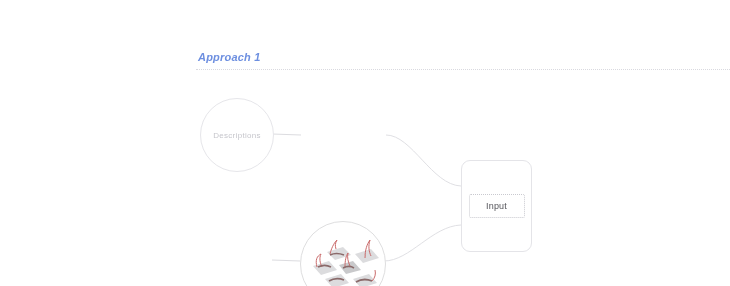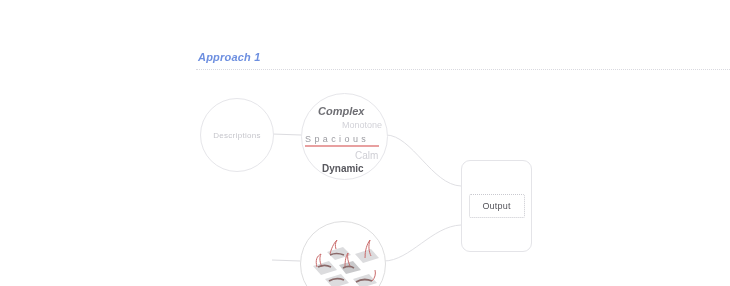--- a/index.html
+++ b/index.html
@@ -197,30 +197,20 @@
     <path d="M272,212 L300,213" fill="none" stroke="#dcdce0" stroke-width="1"></path>
 
     <path d="M384,213 C410,213 432,178 461,177" fill="none" stroke="#e0e0e4" stroke-width="1"></path>
   </svg>
 
   <div class="src-circle" id="circle-descriptions">
     <span class="cap">Descriptions</span>
   </div>
 
 
-  <div id="circle-wordcloud">
-    <span class="wc-word wc-complex">Complex</span>
-    <span class="wc-word wc-monotone">Monotone</span>
-    <span class="wc-word wc-spacious-wrap">
-      <span class="wc-spacious">Spacious</span>
-      <span class="wc-underline"></span>
-    </span>
-    <span class="wc-word wc-calm">Calm</span>
-    <span class="wc-word wc-dynamic">Dynamic</span>
-  </div>
 
   <div id="circle-thumbs">
     <svg width="84" height="84" viewBox="0 0 84 84" xmlns="http://www.w3.org/2000/svg">
       <g>
         <polygon points="26,30 42,25 50,33 34,38" fill="#dcdcde"></polygon>
         <path d="M29,32 C31,24 34,20 36,18 M36,18 C34,21 34,24 35,27" fill="none" stroke="#c96a6a" stroke-width="1"></path>
         <path d="M29,33 C33,31 38,31 43,33" fill="none" stroke="#8a6a6a" stroke-width="1.6"></path>
       </g>
       <g>
         <polygon points="54,32 70,27 78,36 62,41" fill="#dcdcde"></polygon>
@@ -243,17 +233,17 @@
       <g>
         <polygon points="52,57 68,52 76,61 60,66" fill="#dcdcde"></polygon>
         <path d="M55,60 C60,57 66,57 71,59" fill="none" stroke="#8a6a6a" stroke-width="1.8"></path>
         <path d="M71,59 C74,56 75,52 74,48" fill="none" stroke="#c96a6a" stroke-width="1"></path>
       </g>
     </svg>
   </div>
 
   <div id="io-panel">
     <div class="io-slot">
-      <span>Output</span>
+      <span>Input</span>
     </div>
   </div>
 
 </div>
 
 </body></html>

